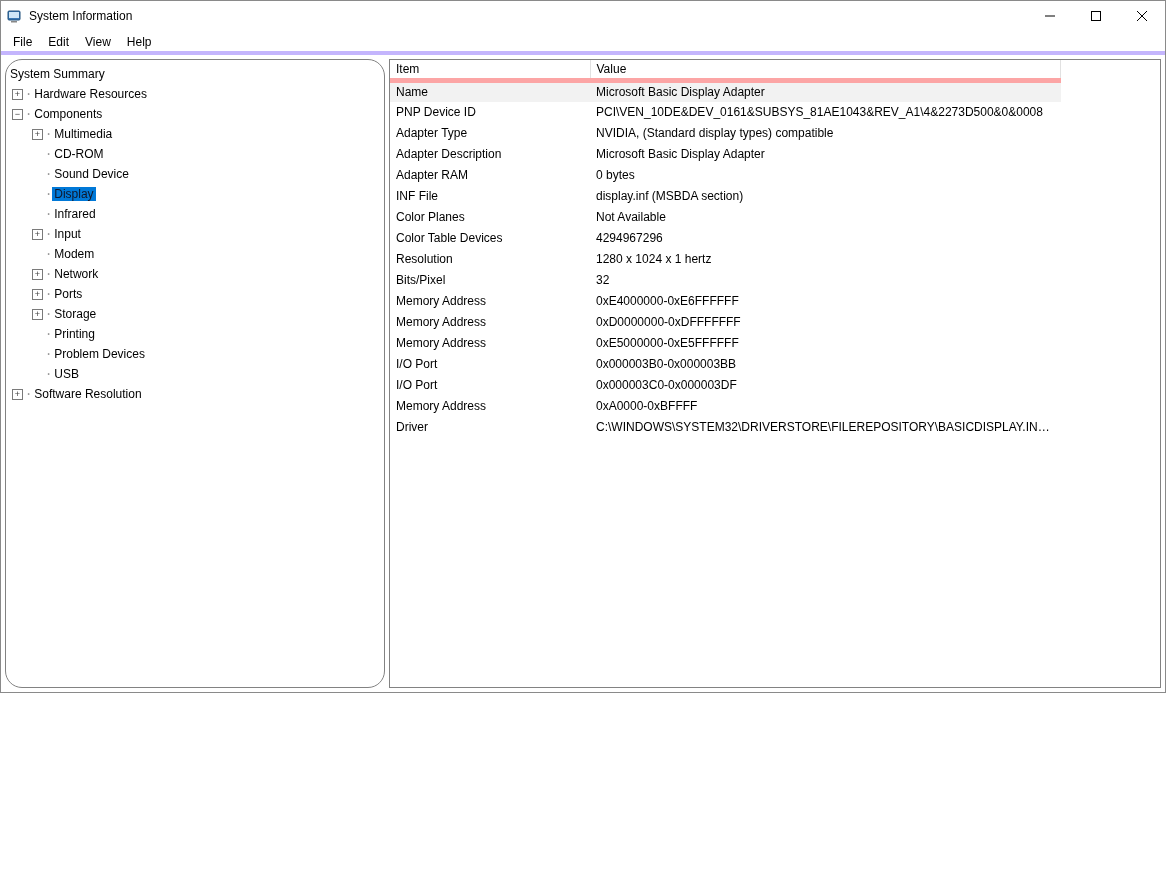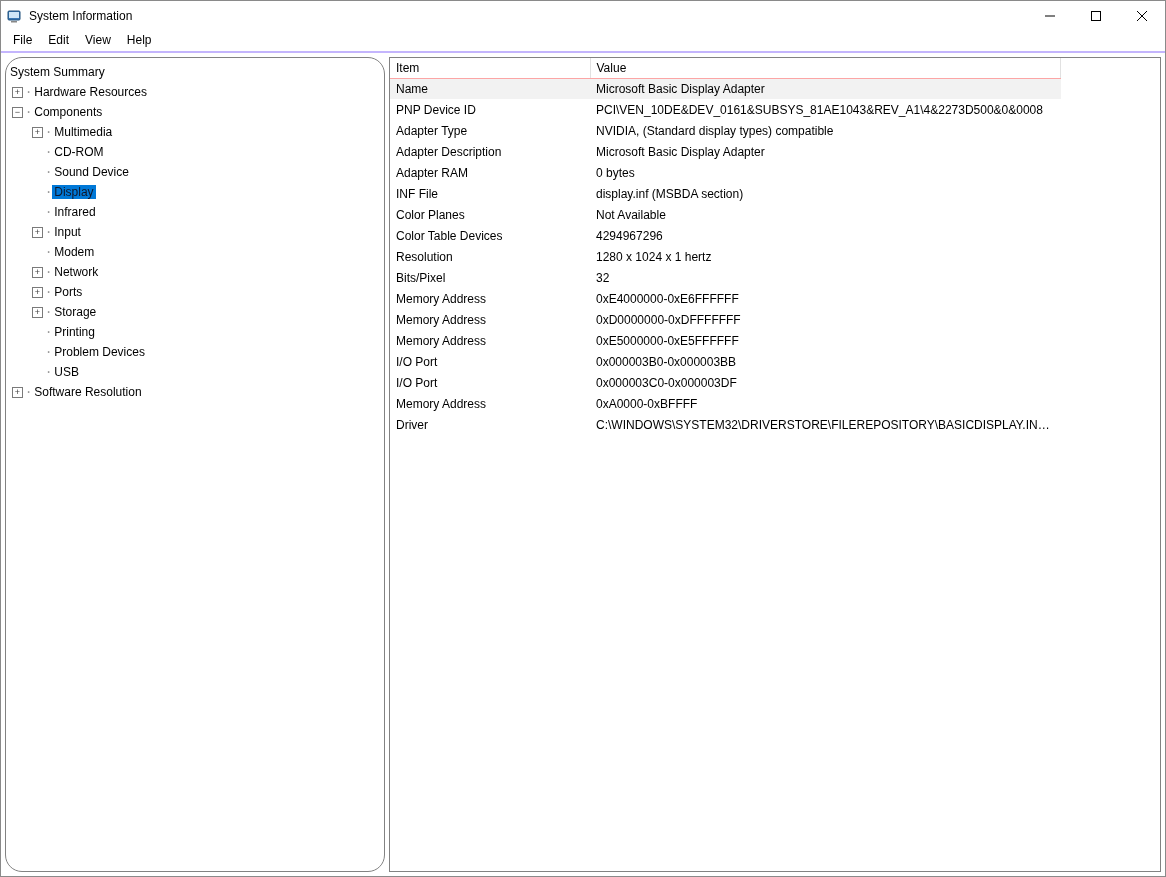--- a/index.html
+++ b/index.html
@@ -8,21 +8,21 @@
     width: 1166px;
     height: 877px;
     font-family: "Segoe UI", Tahoma, sans-serif;
     font-size: 12px;
     background: #ffffff;
     color: #000000;
     overflow: hidden;
   }
   .window {
     width: 1166px;
-    height: 877px;
+    height: 693px;
     border: 1px solid #8a8a8a;
     box-sizing: border-box;
     display: flex;
     flex-direction: column;
     background: #ffffff;
   }
   
   .titlebar {
     height: 30px;
     display: flex;
@@ -44,23 +44,23 @@
     width: 46px; height: 30px;
     display: flex; align-items: center; justify-content: center;
     font-family: "Segoe UI Symbol","Segoe UI",sans-serif;
     font-size: 10px;
   }
   .win-btn svg { display: block; }
   
   .menubar {
     height: 20px;
     display: flex;
-    align-items: flex-start;
+    align-items: flex-end;
     padding: 0 4px;
-    border-bottom: 2px solid #c4b5fd;
+    border-bottom: 4px solid #c4b5fd;
   }
   .menu-item {
     padding: 2px 8px;
     font-size: 12px;
   }
   
   .content {
     flex: 1;
     display: flex;
     padding: 4px;
@@ -124,21 +124,21 @@
     table-layout: fixed;
   }
   .detail-pane th {
     text-align: left;
     font-weight: normal;
     font-size: 12px;
     padding: 2px 6px;
     height: 20px;
     background: #ffffff;
     border-right: 1px solid #e1e1e1;
-    border-bottom: 1px solid #fca5a5;
+    border-bottom: 5px solid #fca5a5;
     box-sizing: border-box;
   }
   .detail-pane col.col-item { width: 200px; }
   .detail-pane col.col-value { width: auto; }
   .detail-pane td {
     font-size: 12px;
     padding: 2px 6px;
     height: 21px;
     box-sizing: border-box;
     white-space: nowrap;

